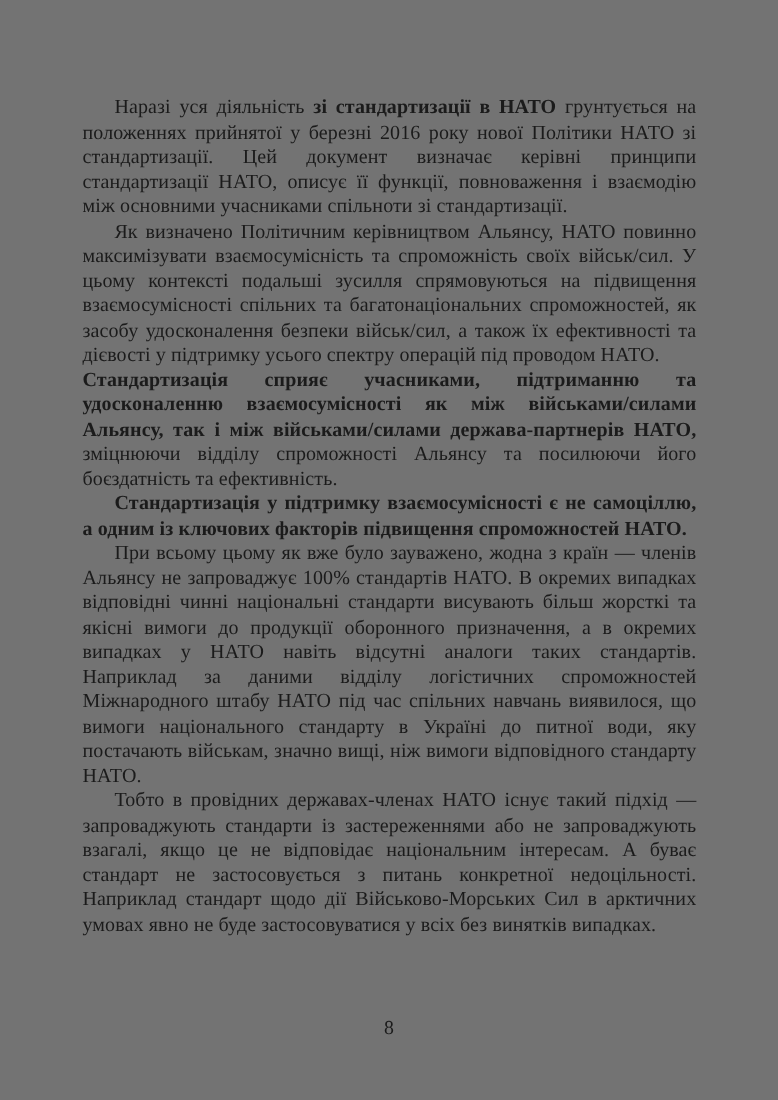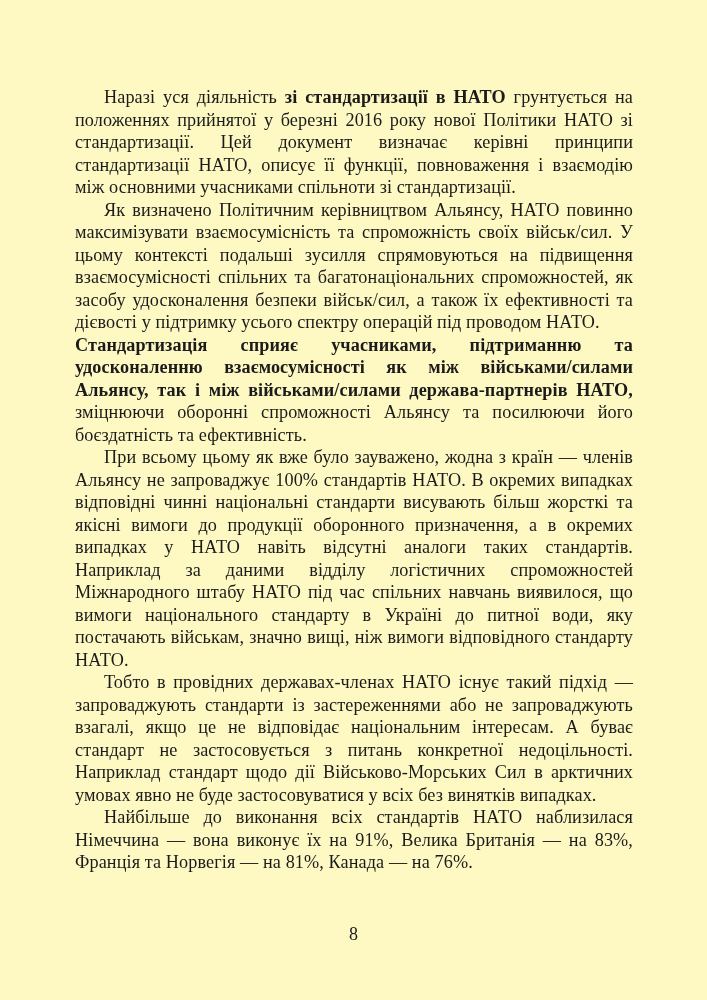--- a/index.html
+++ b/index.html
@@ -9,21 +9,21 @@
   body {
     width: 707px;
     height: 1000px;
     background: #ffffff;
     position: relative;
     overflow: hidden;
   }
   .page {
     position: absolute;
     inset: 0;
-    background: #fef9c3;
+    background: #737373;
   }
   .text-block {
     position: absolute;
     left: 75px;
     top: 86px;
     width: 558px;
     font-family: "Liberation Serif", "DejaVu Serif", serif;
     font-size: 18.2px;
     line-height: 22.5px;
     color: #1b1b1b;
@@ -52,19 +52,19 @@
     color: #1b1b1b;
   }
 </style>
 </head>
 <body>
 
 <div class="page">
   <div class="text-block">
       <p class="para indent"><span>Наразі уся діяльність </span><span class="bold">зі стандартизації в НАТО</span><span> грунтується на положеннях прийнятої у березні 2016 року нової Політики НАТО зі стандартизації. Цей документ визначає керівні принципи стандартизації НАТО, описує її функції, повноваження і взаємодію між основними учасниками спільноти зі стандартизації.</span></p>
       <p class="para indent"><span>Як визначено Політичним керівництвом Альянсу, НАТО повинно максимізувати взаємосумісність та спроможність своїх військ/сил. У цьому контексті подальші зусилля спрямовуються на підвищення взаємосумісності спільних та багатонаціональних спроможностей, як засобу удосконалення безпеки військ/сил, а також їх ефективності та дієвості у підтримку усього спектру операцій під проводом НАТО.</span></p>
-      <p class="para"><span class="bold">Стандартизація сприяє учасниками, підтриманню та удосконаленню взаємосумісності як між військами/силами Альянсу, так і між військами/силами держава-партнерів НАТО,</span><span> зміцнюючи оборонні спроможності Альянсу та посилюючи його боєздатність та ефективність.</span></p>
+      <p class="para"><span class="bold">Стандартизація сприяє учасниками, підтриманню та удосконаленню взаємосумісності як між військами/силами Альянсу, так і між військами/силами держава-партнерів НАТО,</span><span> зміцнюючи відділу спроможності Альянсу та посилюючи його боєздатність та ефективність.</span></p>
+      <p class="para indent"><span class="bold">Стандартизація у підтримку взаємосумісності є не самоціллю, а одним із ключових факторів підвищення спроможностей НАТО.</span></p>
       <p class="para indent"><span>При всьому цьому як вже було зауважено, жодна з країн — членів Альянсу не запроваджує 100% стандартів НАТО. В окремих випадках відповідні чинні національні стандарти висувають більш жорсткі та якісні вимоги до продукції оборонного призначення, а в окремих випадках у НАТО навіть відсутні аналоги таких стандартів. Наприклад за даними відділу логістичних спроможностей Міжнародного штабу НАТО під час спільних навчань виявилося, що вимоги національного стандарту в Україні до питної води, яку постачають військам, значно вищі, ніж вимоги відповідного стандарту НАТО.</span></p>
       <p class="para indent"><span>Тобто в провідних державах-членах НАТО існує такий підхід — запроваджують стандарти із застереженнями або не запроваджують взагалі, якщо це не відповідає національним інтересам. А буває стандарт не застосовується з питань конкретної недоцільності. Наприклад стандарт щодо дії Військово-Морських Сил в арктичних умовах явно не буде застосовуватися у всіх без винятків випадках.</span></p>
-      <p class="para indent"><span>Найбільше до виконання всіх стандартів НАТО наблизилася Німеччина — вона виконує їх на 91%, Велика Британія — на 83%, Франція та Норвегія — на 81%, Канада — на 76%.</span></p>
     </div>
   <div class="page-number">8</div>
 </div>
 
 </body></html>

